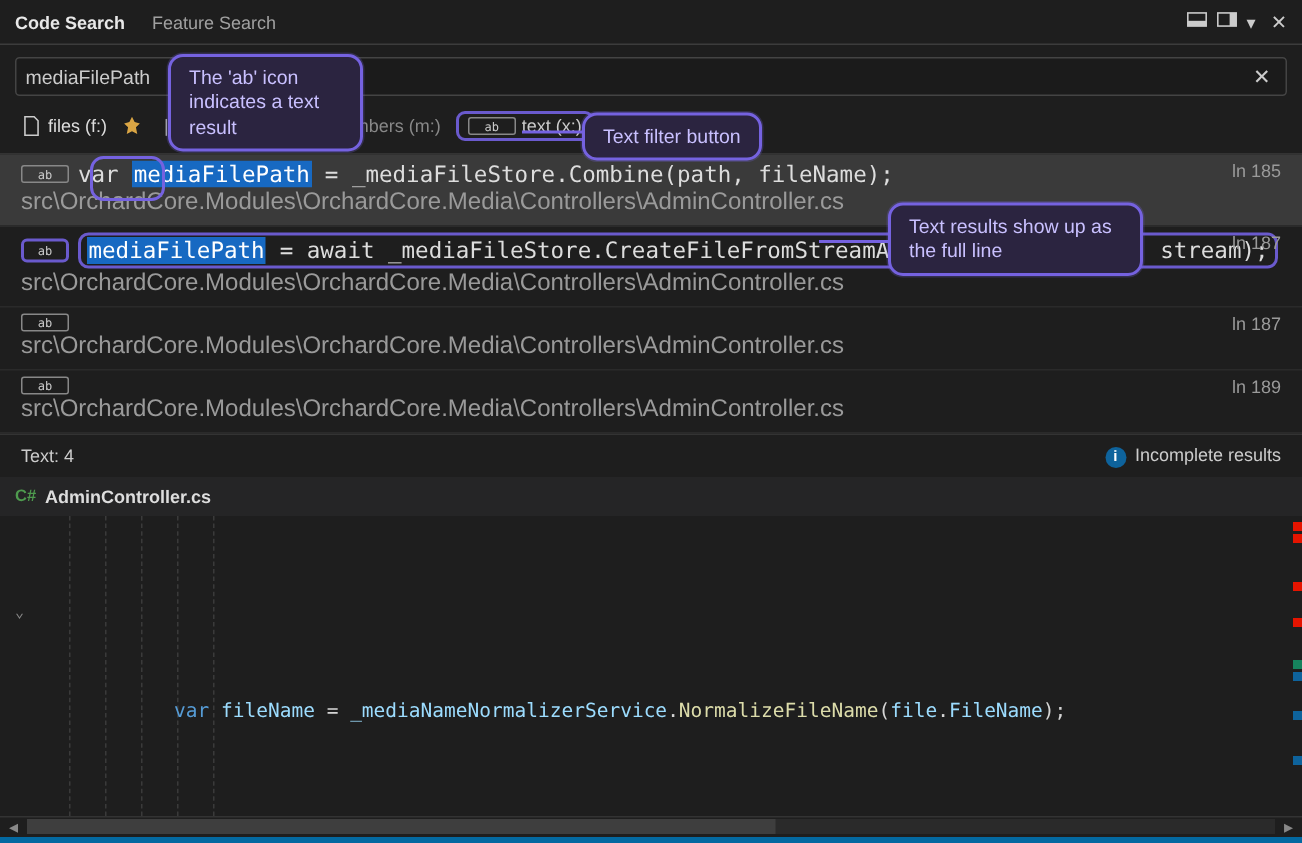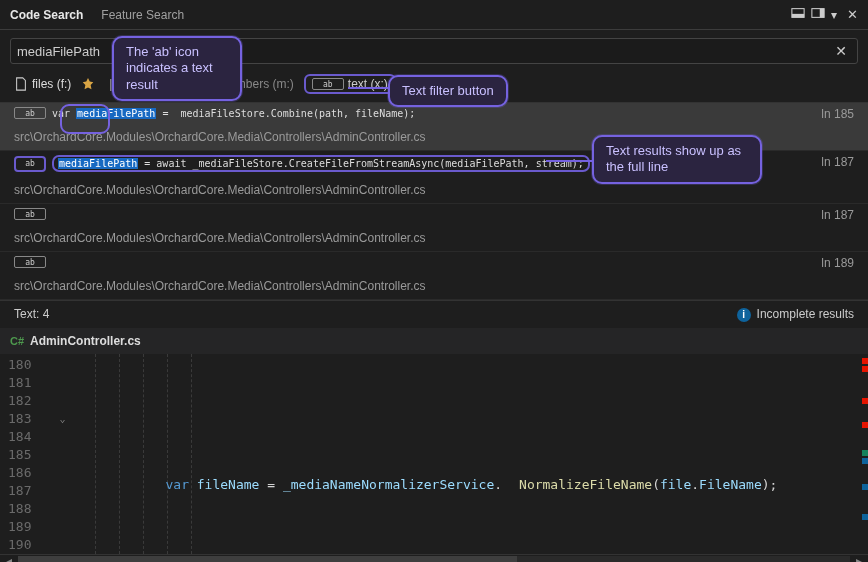--- a/index.html
+++ b/index.html
@@ -75,24 +75,24 @@
   .result.selected { background:#3a3a3a; }
   .result-line1 { display:flex; align-items:center; gap:6px; }
   .ab-icon {
     display:inline-flex; align-items:center; justify-content:center;
     border:1px solid #888; border-radius:2px;
     width:32px; height:12px;
     font-size:8px; font-family: Consolas, monospace;
     color:#ccc;
   }
   .ab-icon.sel {border:2px solid #6a5acd; border-radius:4px; padding:6px 2px; height:14px;}
-  .code-text { font-family: Consolas, monospace; font-size:10px; color:#ddd; white-space:nowrap; overflow:hidden; text-overflow:ellipsis;text-align:center;}
+  .code-text { font-family: Consolas, monospace; font-size:15px; color:#ddd; white-space:nowrap; overflow:hidden; text-overflow:ellipsis;text-align:center;}
   .hl { background:#1769c2; color:#fff; padding:0 1px; }
   .ln-col { position:absolute; right:14px; top:4px; color:#9a9a9a; font-size:12px;}
-  .path { color:#9a9a9a; font-size:12px; margin-left:0px; margin-top:11px;}
+  .path { color:#9a9a9a; font-size:16px; margin-left:0px; margin-top:1px;}
   .status-row {
     display:flex; justify-content:space-between; align-items:center;
     padding:6px 14px;
     border-top:1px solid #333;
     font-size:12px;
   }
   .info-icon { display:inline-flex; width:14px; height:14px; border-radius:50%; background:#0e639c; color:#fff; align-items:center; justify-content:center; font-size:10px; font-weight:bold; margin-right:6px;}
   .file-header {
     padding:6px 10px;
     background:#252526;
@@ -133,21 +133,21 @@
   .code {
     flex:1;
     padding:2px 0;
     position:relative;
     white-space:pre;
     overflow:hidden;
   }
   .code .cline { height:18px; line-height:18px; padding-left:90px; position:relative;}
   .kw { color:#569cd6; }
   .ident { color:#9cdcfe; }
-  .method { color:#dcdcaa;margin-left:17px; }
+  .method { color:#dcdcaa; }
   .punct { color:#d4d4d4; }
   .minimap {
     position:absolute; right:0; top:0; bottom:0; width:8px;
     background:#1e1e1e;
   }
   .mm-mark { position:absolute; right:0; width:6px; height:6px; }
   .mm-red { background:#e51400; }
   .mm-blue { background:#0e639c; }
   .mm-green { background:#16825d; }
   .scrollbar-h {
@@ -293,33 +293,20 @@
     <span class="info-icon">i</span><span>Incomplete results</span>
   </span>
 </div>
 
 <div class="file-header">
   <span class="cs-badge">C#</span>
   <span>AdminController.cs</span>
 </div>
 
 <div class="editor">
-  <div class="gutter">
-    <div class="gline">180</div>
-    <div class="gline">181</div>
-    <div class="gline">182</div>
-    <div class="gline">183</div>
-    <div class="gline">184</div>
-    <div class="gline">185</div>
-    <div class="gline">186</div>
-    <div class="gline">187</div>
-    <div class="gline">188</div>
-    <div class="gline">189</div>
-    <div class="gline">190</div>
-  </div>
   <div class="fold-col">
     <div class="gline"></div>
       <div class="gline"></div>
       <div class="gline"></div>
     <div class="gline">
         <span class="chev">⌄</span>
       </div>
     <div class="gline"></div>
       <div class="gline"></div>
       <div class="gline"></div>

